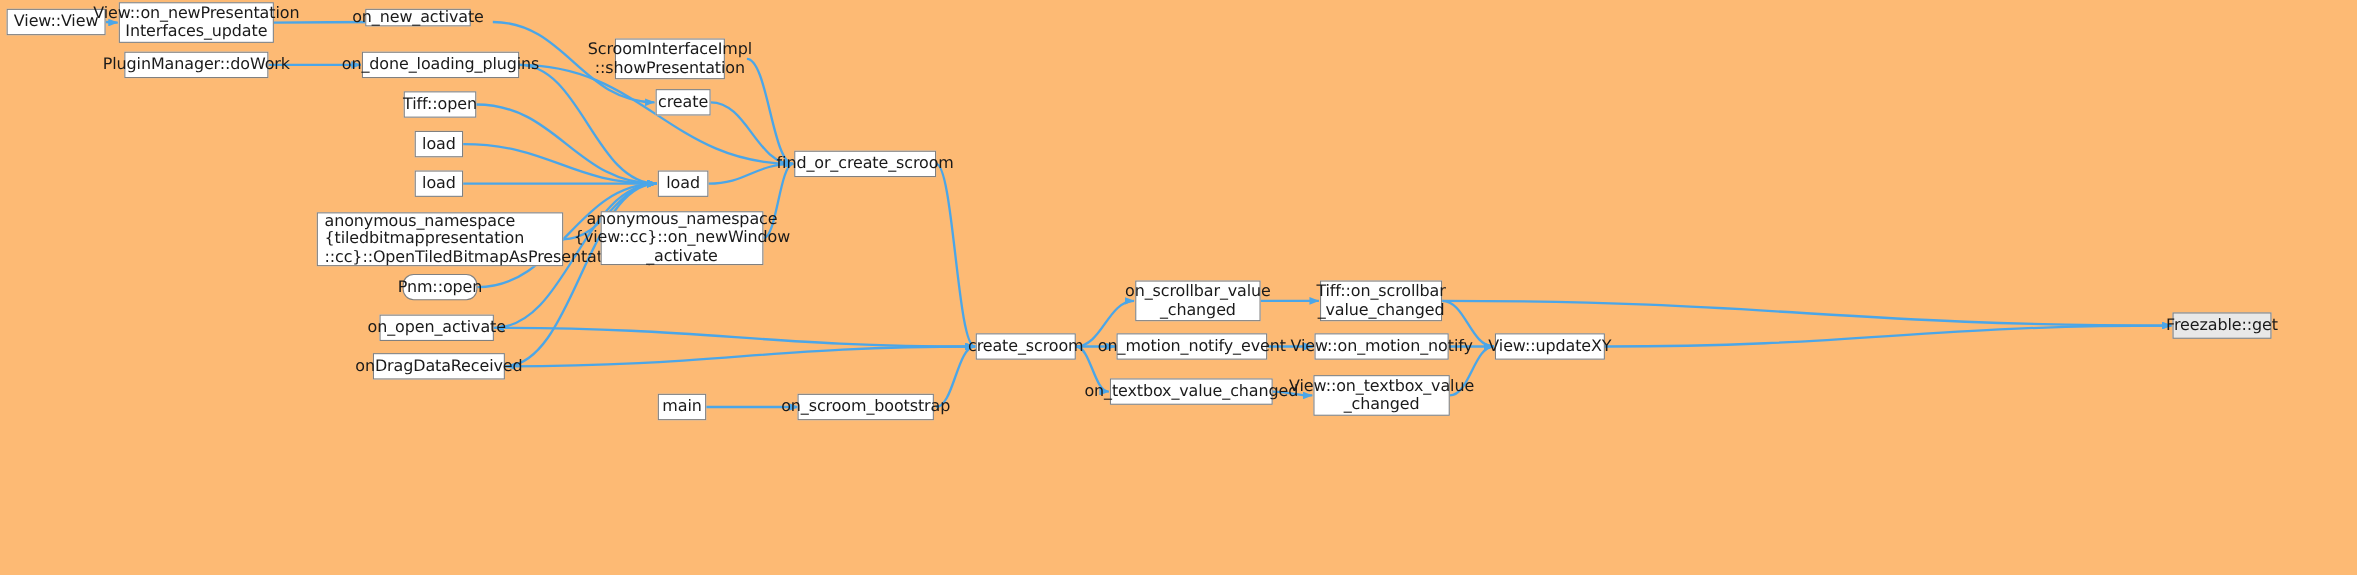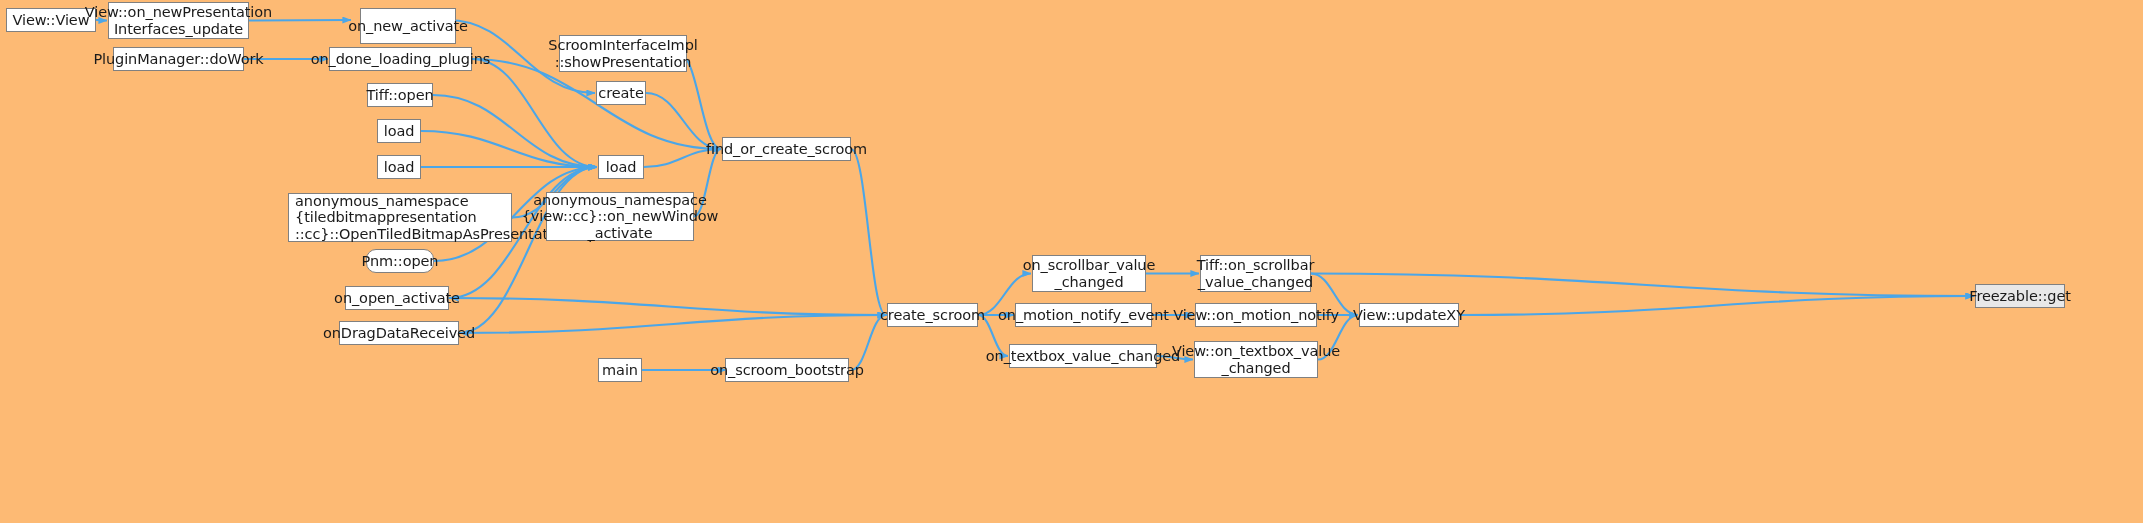--- a/index.html
+++ b/index.html
@@ -72,24 +72,24 @@
         <path d="M1311,273.5 C1609.35,273.5 1675.65,296 1974,296" marker-end="url(#arrow)"></path>
         <path d="M1459,315 C1690.75,315 1742.25,296 1974,296" marker-end="url(#arrow)"></path>
         <path d="M642,370 C679.8,370 688.2,370 726,370" marker-end="url(#arrow)"></path>
         <path d="M851,370 C866.75,370 870.25,315 886,315" marker-end="url(#arrow)"></path>
       </g>
   </svg>
   <div id="node-layer">
       <div class="node" style="left: 6px; top: 8px; width: 90px; height: 24px;">View::View</div>
       <div class="node" style="left: 108px; top: 2px; width: 141px; height: 37px;">View::on_newPresentation
 Interfaces_update</div>
-      <div class="node" style="left: 360px; top: 8px; width: 96px; height: 36px;">on_new_activate</div>
+      <div class="node" style="left: 332px; top: 8px; width: 96px; height: 16px;">on_new_activate</div>
       <div class="node" style="left: 113px; top: 47px; width: 131px; height: 24px;">PluginManager::doWork</div>
       <div class="node" style="left: 329px; top: 47px; width: 143px; height: 24px;">on_done_loading_plugins</div>
-      <div class="node" style="left: 559px; top: 35px; width: 128px; height: 37px;">ScroomInterfaceImpl
+      <div class="node" style="left: 559px; top: 35px; width: 100px; height: 37px;">ScroomInterfaceImpl
 ::showPresentation</div>
       <div class="node" style="left: 367px; top: 83px; width: 66px; height: 24px;">Tiff::open</div>
       <div class="node" style="left: 596px; top: 81px; width: 50px; height: 24px;">create</div>
       <div class="node" style="left: 377px; top: 119px; width: 44px; height: 24px;">load</div>
       <div class="node" style="left: 722px; top: 137px; width: 129px; height: 24px;">find_or_create_scroom</div>
       <div class="node" style="left: 377px; top: 155px; width: 44px; height: 24px;">load</div>
       <div class="node" style="left: 598px; top: 155px; width: 46px; height: 24px;">load</div>
       <div class="node" style="left: 288px; top: 193px; width: 224px; height: 49px; justify-content: flex-start; text-align: left; padding-left: 6px;">anonymous_namespace
 {tiledbitmappresentation
 ::cc}::OpenTiledBitmapAsPresentation::open</div>

